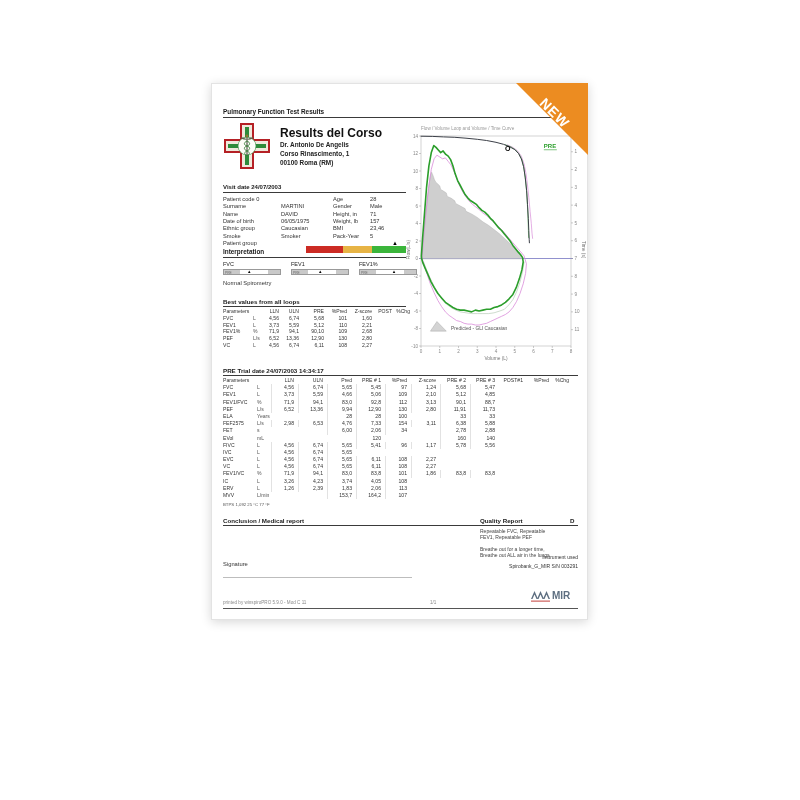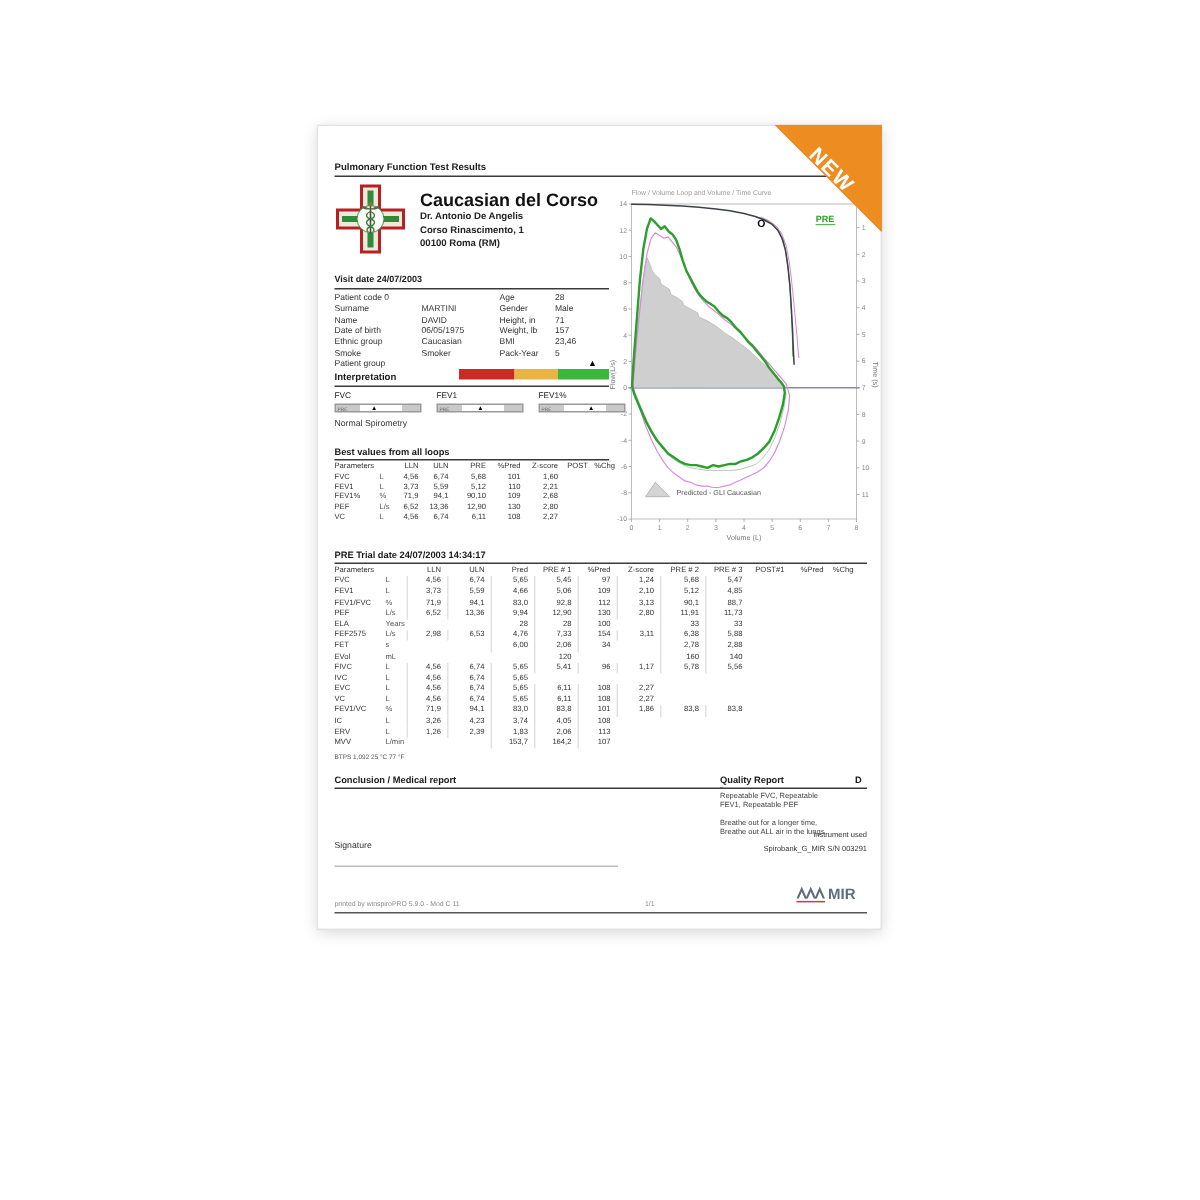--- a/index.html
+++ b/index.html
@@ -81,21 +81,21 @@
       <g>
         <line x1="24" y1="14.5" x2="24" y2="33.5" stroke="#49503f" stroke-width="1.1"></line>
         <circle cx="24" cy="14" r="1.4" fill="#8a7a30"></circle>
         <path d="M24,17 C20,16 19,14.5 17.5,15.8 C19.5,17.5 21,18 24,17.6 Z" fill="#5d6650"></path>
         <path d="M24,17 C28,16 29,14.5 30.5,15.8 C28.5,17.5 27,18 24,17.6 Z" fill="#5d6650"></path>
         <path d="M24,19 C20.5,20.5 20.5,23 24,24 C27.5,25 27.5,27.5 24,29 C21.5,30 21,31.5 22.5,32.5" fill="none" stroke="#3a7d3a" stroke-width="0.9"></path>
         <path d="M24,19 C27.5,20.5 27.5,23 24,24 C20.5,25 20.5,27.5 24,29 C26.5,30 27,31.5 25.5,32.5" fill="none" stroke="#3a7d3a" stroke-width="0.9"></path>
       </g>
     </svg>
 
-    <div class="clinic-name">Caucasian del Corso</div>
+    <div class="clinic-name">Results del Corso</div>
     <div class="clinic-line" style="top:57px;">Dr. Antonio De Angelis</div>
     <div class="clinic-line" style="top:66px;">Corso Rinascimento, 1</div>
     <div class="clinic-line" style="top:75px;">00100 Roma (RM)</div>
 
     <svg id="fv-chart" class="abs" style="left:194px; top:40px;" width="180" height="242" viewBox="0 0 180 242">
         <text x="15" y="6" font-size="4.6" fill="#999">Flow / Volume Loop and Volume / Time Curve</text>
         <rect x="15" y="12" width="150" height="210" fill="#fff" stroke="#b5b5b5" stroke-width="0.6"></rect>
         <line x1="13" y1="134.5" x2="167" y2="134.5" stroke="#8585c8" stroke-width="0.9"></line>
         <polygon points="15.0,134.5 16.9,118.8 19.1,95.1 21.6,71.5 24.0,53.1 25.5,47.9 27.0,51.4 28.5,55.8 30.0,58.4 31.9,60.1 33.8,61.9 34.7,65.4 37.5,67.1 40.3,68.9 41.3,72.4 45.0,74.1 48.8,76.8 49.7,79.4 54.4,82.0 59.1,84.6 60.0,87.3 65.6,89.9 71.3,93.4 76.9,97.8 82.5,101.3 88.1,105.6 93.8,110.0 99.4,115.3 105.0,120.5 110.6,125.8 114.4,130.1 116.6,133.6 116.6,134.5" fill="#cfcfcf" stroke="#ababab" stroke-width="0.4" stroke-linejoin="round" stroke-linecap="round"></polygon>
         <polygon points="16.1,132.8 17.6,113.5 19.9,89.0 22.5,64.5 25.3,45.3 28.1,34.8 30.9,31.2 33.8,33.0 36.6,34.8 39.4,33.9 42.2,37.4 45.0,40.9 47.8,47.0 50.6,54.0 53.4,61.0 56.3,67.1 59.6,72.4 63.0,76.8 66.4,80.3 69.8,82.9 73.1,85.5 76.9,89.0 80.6,91.6 84.4,95.1 88.1,98.6 91.9,102.1 95.6,105.6 99.4,110.0 103.1,114.4 106.9,118.8 110.6,123.1 114.4,127.5 118.1,131.9 120.4,139.8 119.6,149.4 117.2,159.9 114.0,169.5 110.6,177.4 106.9,183.5 103.1,187.9 99.4,190.5 95.6,192.3 91.9,194.0 88.1,195.8 84.4,197.5 80.6,199.3 76.9,200.1 73.1,201.0 69.4,201.0 65.6,200.1 61.9,200.1 58.1,199.3 54.4,197.5 50.6,196.6 46.9,194.0 43.1,191.4 39.4,187.9 35.6,182.6 31.9,176.5 28.1,168.6 24.4,159.9 21.4,151.1 18.8,143.3 16.9,137.1" fill="none" stroke="#d98cd9" stroke-width="0.8" stroke-linejoin="round" stroke-linecap="round"></polygon>

